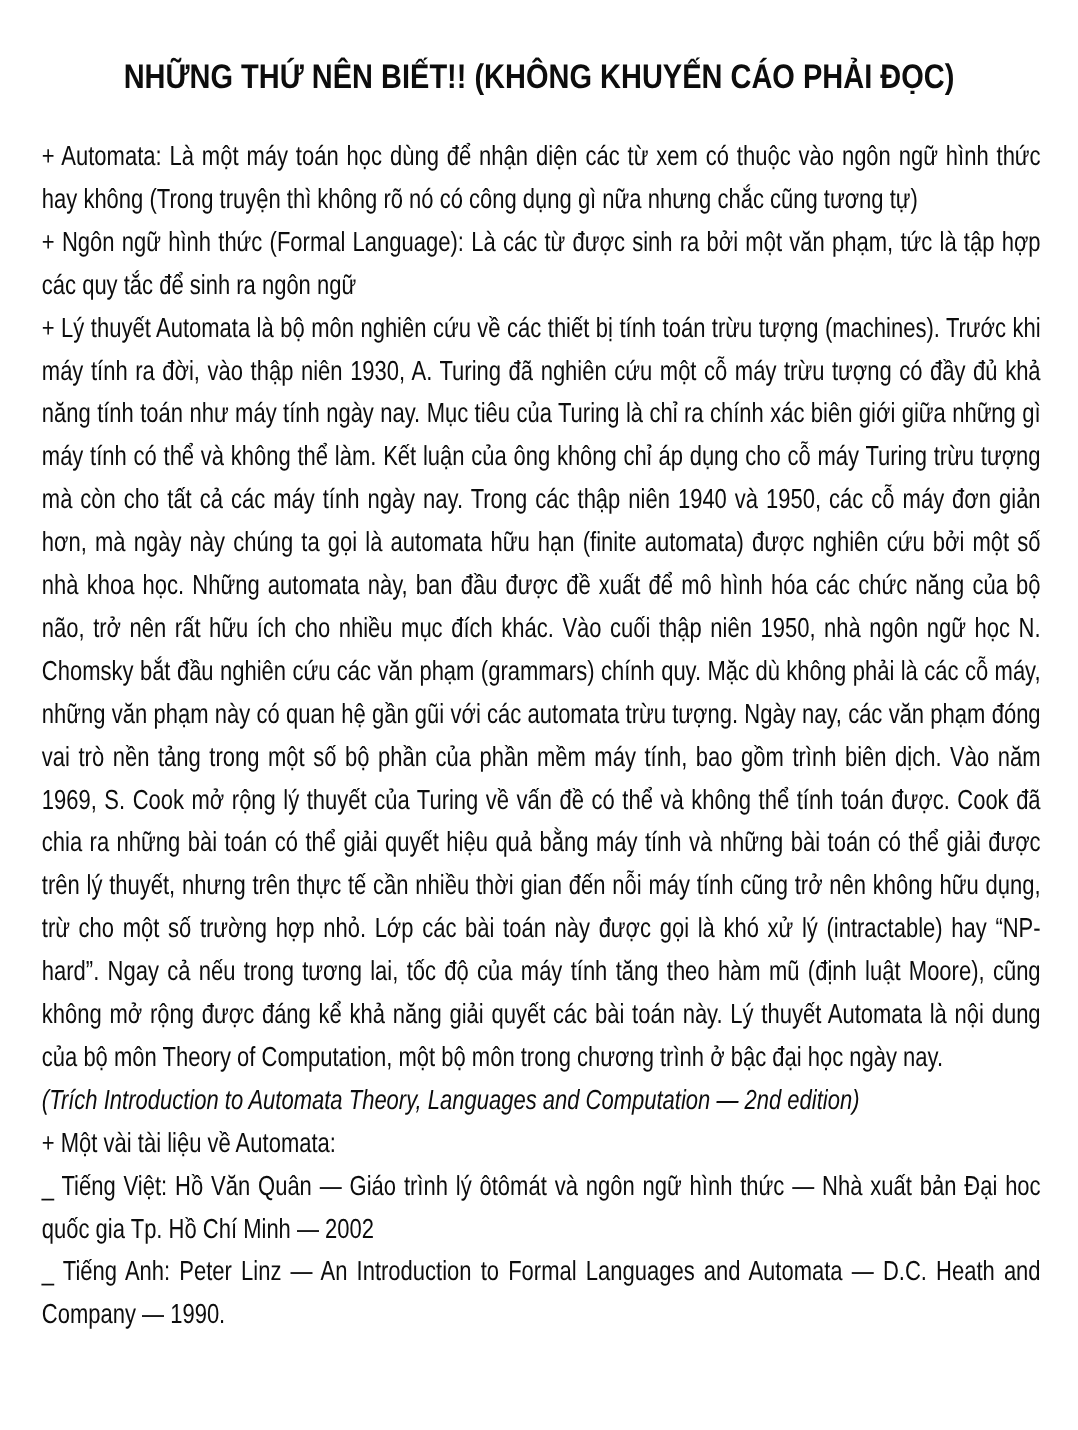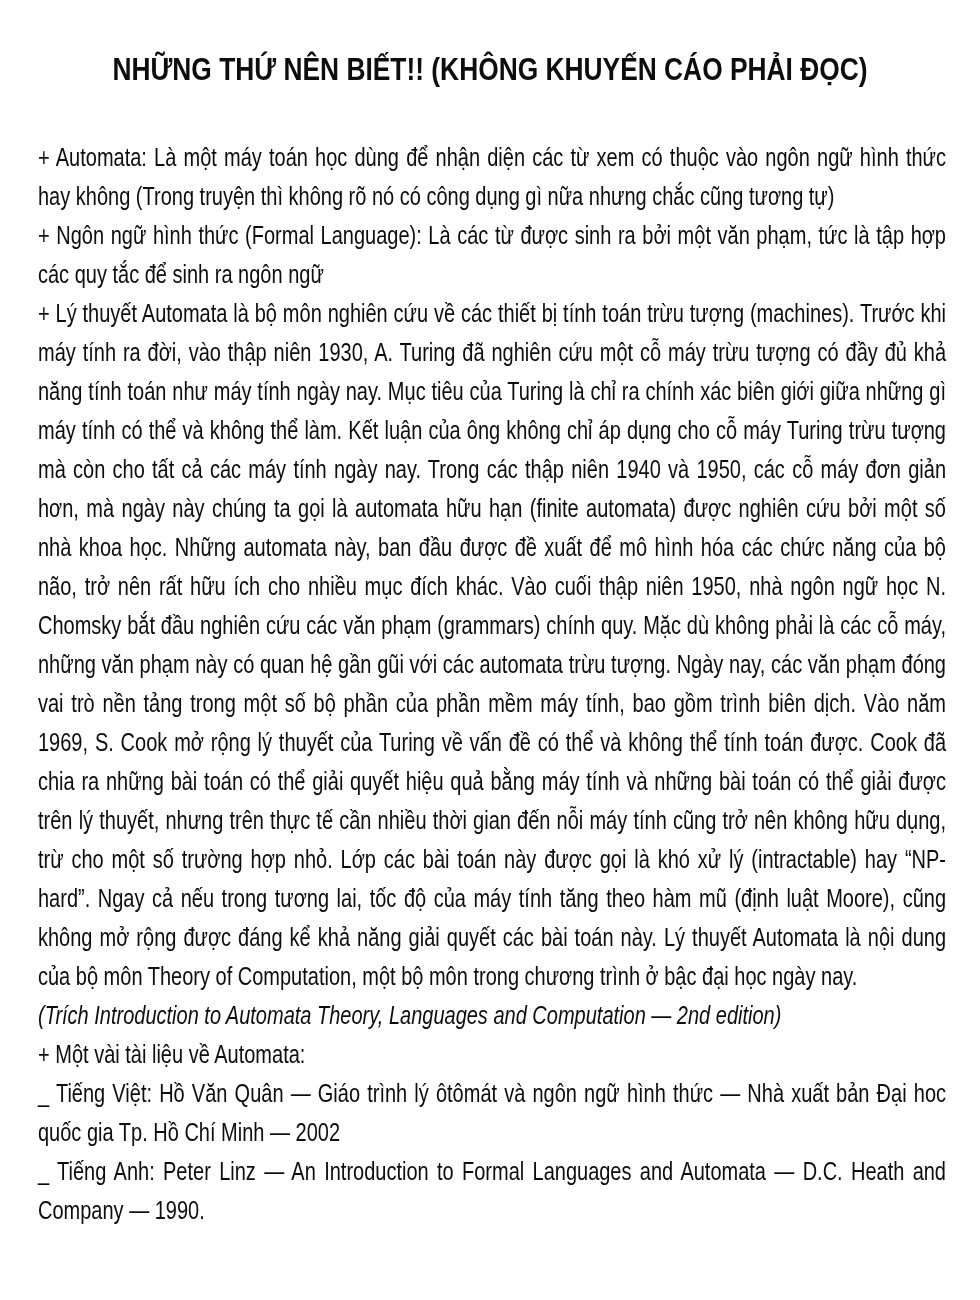--- a/index.html
+++ b/index.html
@@ -24,21 +24,21 @@
     text-align: center;
     font-size: 31px;
     font-weight: bold;
     letter-spacing: 0px;
     transform: scaleX(0.85);
     transform-origin: center top;
     white-space: nowrap;
   }
   .content {
     position: absolute;
-    top: 138px; left: 38px;
+    top: 123px; left: 38px;
     width: 908px;
   }
   .squeeze {
     width: 1135px;
     transform: scaleX(0.8);
     transform-origin: 0 0;
   }
   .squeeze p {
     font-size: 25px;
     line-height: 39px;

